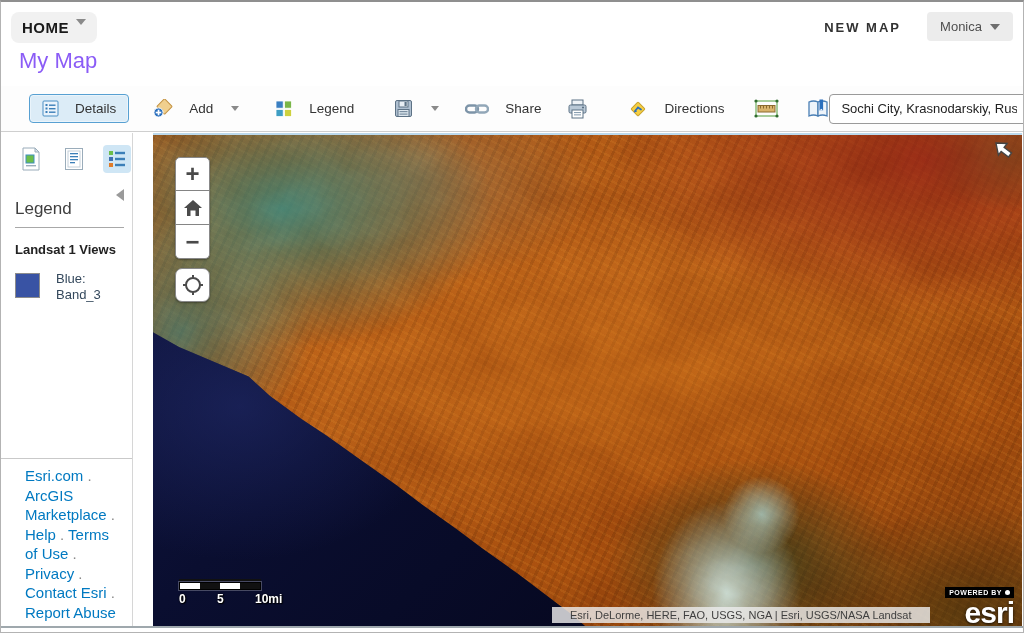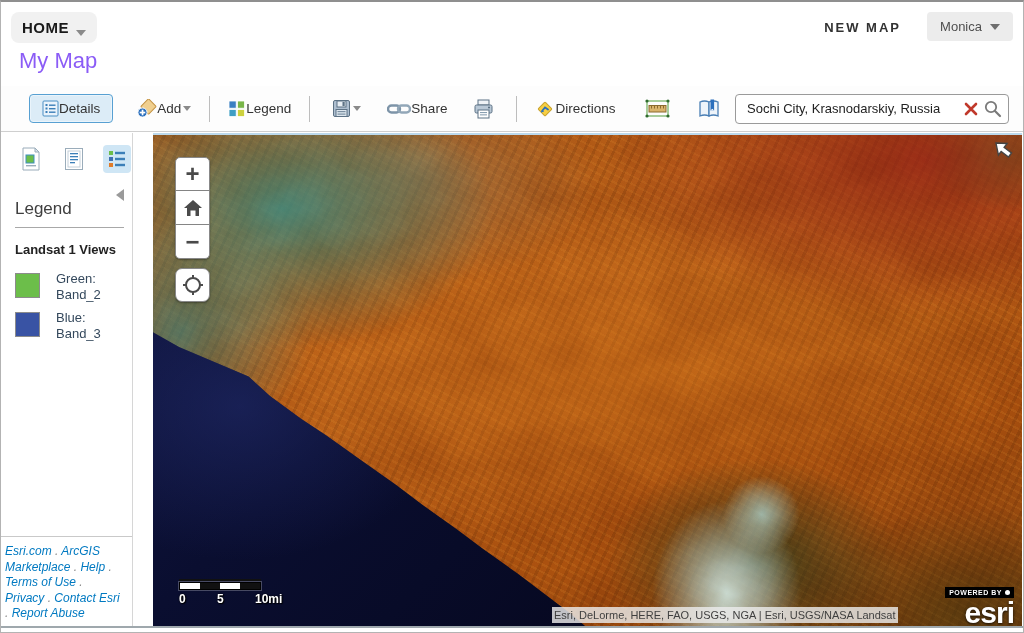--- a/index.html
+++ b/index.html
@@ -1,52 +1,52 @@
 <!DOCTYPE html>
 <html><head>
 <meta charset="utf-8">
 <style>
   html,body{margin:0;padding:0;background:#e9e9e9;font-family:"Liberation Sans",sans-serif;}
   *{box-sizing:border-box;}
   #app{position:relative;width:1024px;height:633px;background:#fff;border:1px solid #b3b3b3;border-top:2px solid #8f8f8f;overflow:hidden;}
 
   
   .header{position:relative;height:84px;background:#fff;}
-  .home-chip{position:absolute;left:10px;top:10px;display:flex;align-items:flex-end;gap:7px;background:#f1f1f1;border-radius:8px;padding:7px 11px;cursor:pointer;}
+  .home-chip{position:absolute;left:10px;top:10px;display:flex;align-items:flex-start;gap:7px;background:#f1f1f1;border-radius:8px;padding:7px 11px;cursor:pointer;}
   .home-chip .lbl{font-size:15px;font-weight:bold;color:#1a1a1a;letter-spacing:.5px;}
   .caret{width:0;height:0;border-left:5px solid transparent;border-right:5px solid transparent;border-top:6px solid #8a8a8a;}
   .newmap{position:absolute;right:122px;top:18px;font-size:13px;font-weight:bold;color:#323232;letter-spacing:2px;cursor:pointer;}
   .user-chip{position:absolute;right:10px;top:10px;display:flex;align-items:center;gap:8px;background:#ececec;border-radius:4px;padding:7px 13px;cursor:pointer;}
   .user-chip .lbl{font-size:13px;color:#4f4f4f;}
   .user-chip .caret{border-top-color:#6e6e6e;}
   .page-title{position:absolute;left:18px;top:46px;font-size:22px;font-weight:500;color:#8b5cf6;}
 
   
   .toolbar{display:flex;align-items:center;height:46px;padding-left:28px;padding-right:14px;background:#fdfdfd;border-bottom:1px solid #cfcfcf;}
-  .tb-item{display:flex;align-items:center;gap:0;font-size:13.5px;color:#333;cursor:pointer;white-space:nowrap;}
+  .tb-item{display:flex;align-items:center;gap:16px;font-size:13.5px;color:#333;cursor:pointer;white-space:nowrap;}
   .btn-details{background:#dcecf7;border:1px solid #57a0d2;border-radius:4px;padding:5px 12px;box-shadow:0 0 0 1px #eaf4fb inset;}
   .tb-div{width:1px;height:26px;background:#bdbdbd;margin:0 0 0 18px;}
   .caret-sm{width:0;height:0;border-left:4px solid transparent;border-right:4px solid transparent;border-top:5px solid #8a8a8a;margin-left:2px;}
   .searchbox{margin-left:auto;display:flex;align-items:center;width:274px;height:30px;border:1px solid #9a9a9a;border-radius:4px;background:#fff;padding:0 6px 0 9px;}
   .searchbox input{flex:1;border:none;outline:none;font-size:13px;color:#222;font-family:"Liberation Sans",sans-serif;background:transparent;min-width:0;}
 
   
   .content{position:absolute;top:131px;left:0;right:0;bottom:0;}
   .sidebar{position:absolute;left:0;top:0;bottom:0;width:132px;background:#fff;border-right:1px solid #d6d6d6;}
   .tabs{display:flex;align-items:center;gap:15px;padding:12px 0 0 16px;}
   .tab{width:28px;height:28px;display:flex;align-items:center;justify-content:center;border-radius:4px;cursor:pointer;}
   .tab.active{background:#cfe6f5;}
   .collapse-arrow{position:absolute;right:8px;top:56px;width:0;height:0;border-top:6px solid transparent;border-bottom:6px solid transparent;border-right:8px solid #9a9a9a;cursor:pointer;}
   .legend-title{font-size:17px;color:#3f3f3f;margin:26px 0 8px 14px;}
   .legend-rule{border:none;border-top:1px solid #a8a8a8;margin:0 8px 14px 14px;}
   .layer-title{font-size:13px;font-weight:bold;color:#222;margin:0 0 14px 14px;}
   .legend-row{display:flex;align-items:flex-start;gap:16px;margin:0 0 6px 14px;}
   .swatch{width:25px;height:25px;border:1px solid #8c8c8c;flex:0 0 auto;margin-top:2px;}
   .legend-lbl{font-size:13px;color:#34485c;line-height:1.25;}
-  .side-footer{position:absolute;left:0;right:0;bottom:6px;border-top:1px solid #c9c9c9;padding:7px 8px 4px 4px;font-size:12px;line-height:1.3;color:#8a8a8a;font-style:italic;}
+  .side-footer{position:absolute;left:0;right:0;bottom:6px;border-top:1px solid #c9c9c9;padding:7px 8px 4px 24px;font-size:15px;line-height:1.3;color:#8a8a8a;}
   .side-footer a{color:#0079c1;text-decoration:none;cursor:pointer;}
 
   
   .map{position:absolute;left:152px;top:0;right:1px;height:495px;overflow:hidden;border-top:2px solid #bcd9ec;cursor:grab;}
   .terrain{position:absolute;inset:0;
     background:
       radial-gradient(ellipse 120px 150px at 66% 93%, rgba(220,248,252,.97), rgba(220,248,252,0) 62%),
       radial-gradient(ellipse 55px 55px at 70% 77%, rgba(185,235,242,.8), rgba(185,235,242,0) 70%),
       radial-gradient(ellipse 210px 150px at 69% 87%, rgba(22,58,32,.72), rgba(22,58,32,0) 70%),
       radial-gradient(ellipse 300px 200px at 15% 15%, rgba(62,152,148,.85), rgba(62,152,148,0) 70%),
@@ -76,21 +76,21 @@
   .scalebar{position:absolute;left:26px;bottom:23px;}
   .sb-bar{width:82px;height:8px;border:1px solid #000;display:flex;background:#fff;box-shadow:0 0 0 1px rgba(255,255,255,.25);}
   .sb-bar i{flex:1;}
   .sb-bar i:nth-child(2),.sb-bar i:nth-child(4){background:#111;}
   .sb-line{width:82px;height:2px;background:#111;margin-bottom:1px;}
   .sb-labels{position:relative;height:15px;width:130px;font-size:12px;font-weight:bold;color:#fff;text-shadow:0 0 2px #000,1px 1px 1px #000;}
   .sb-labels .t0{position:absolute;left:0;top:2px;}
   .sb-labels .t1{position:absolute;left:38px;top:2px;}
   .sb-labels .t2{position:absolute;left:76px;top:2px;}
 
-  .attribution{position:absolute;left:399px;bottom:5px;background:rgba(235,235,235,.82);color:#3f3f3f;font-size:11px;padding:2px 2px;white-space:nowrap;}
+  .attribution{position:absolute;left:399px;bottom:5px;background:rgba(235,235,235,.82);color:#3f3f3f;font-size:11px;padding:2px 18px;white-space:nowrap;}
   .esri-badge{position:absolute;right:8px;bottom:3px;text-align:right;}
   .poweredby{display:inline-flex;align-items:center;gap:3px;background:#000;color:#fff;font-size:7px;font-weight:bold;letter-spacing:.5px;padding:2px 4px;}
   .pb-dot{width:5px;height:5px;border-radius:50%;background:#fff;}
   .esri-word{font-size:30px;font-weight:bold;color:#fff;line-height:.8;letter-spacing:-1px;text-shadow:0 1px 3px rgba(0,0,0,.8);margin-top:2px;}
 
   .bottom-strip{position:absolute;left:0;right:0;bottom:0;height:6px;background:#fff;border-top:2px solid #9fa8ad;}
 </style>
 </head>
 <body>
 
@@ -261,24 +261,20 @@
         </div>
       </div>
       <div class="collapse-arrow"></div>
 
       <div class="legend-title">Legend</div>
       <hr class="legend-rule">
       <div class="layer-title">Landsat 1 Views</div>
 
       <div id="legend-list">
           <div class="legend-row">
-            <div class="swatch" style="background: rgb(108, 190, 74);"></div>
-            <div class="legend-lbl">Green:<br>Band_2</div>
-          </div>
-          <div class="legend-row">
             <div class="swatch" style="background: rgb(57, 83, 164);"></div>
             <div class="legend-lbl">Blue:<br>Band_3</div>
           </div>
         </div>
 
       <div class="side-footer" id="footer-links"><a>Esri.com</a> . <a>ArcGIS Marketplace</a> . <a>Help</a> . <a>Terms of Use</a> . <a>Privacy</a> . <a>Contact Esri</a> . <a>Report Abuse</a></div>
     </div>
 
     <div class="map">
       <div class="terrain"></div>

